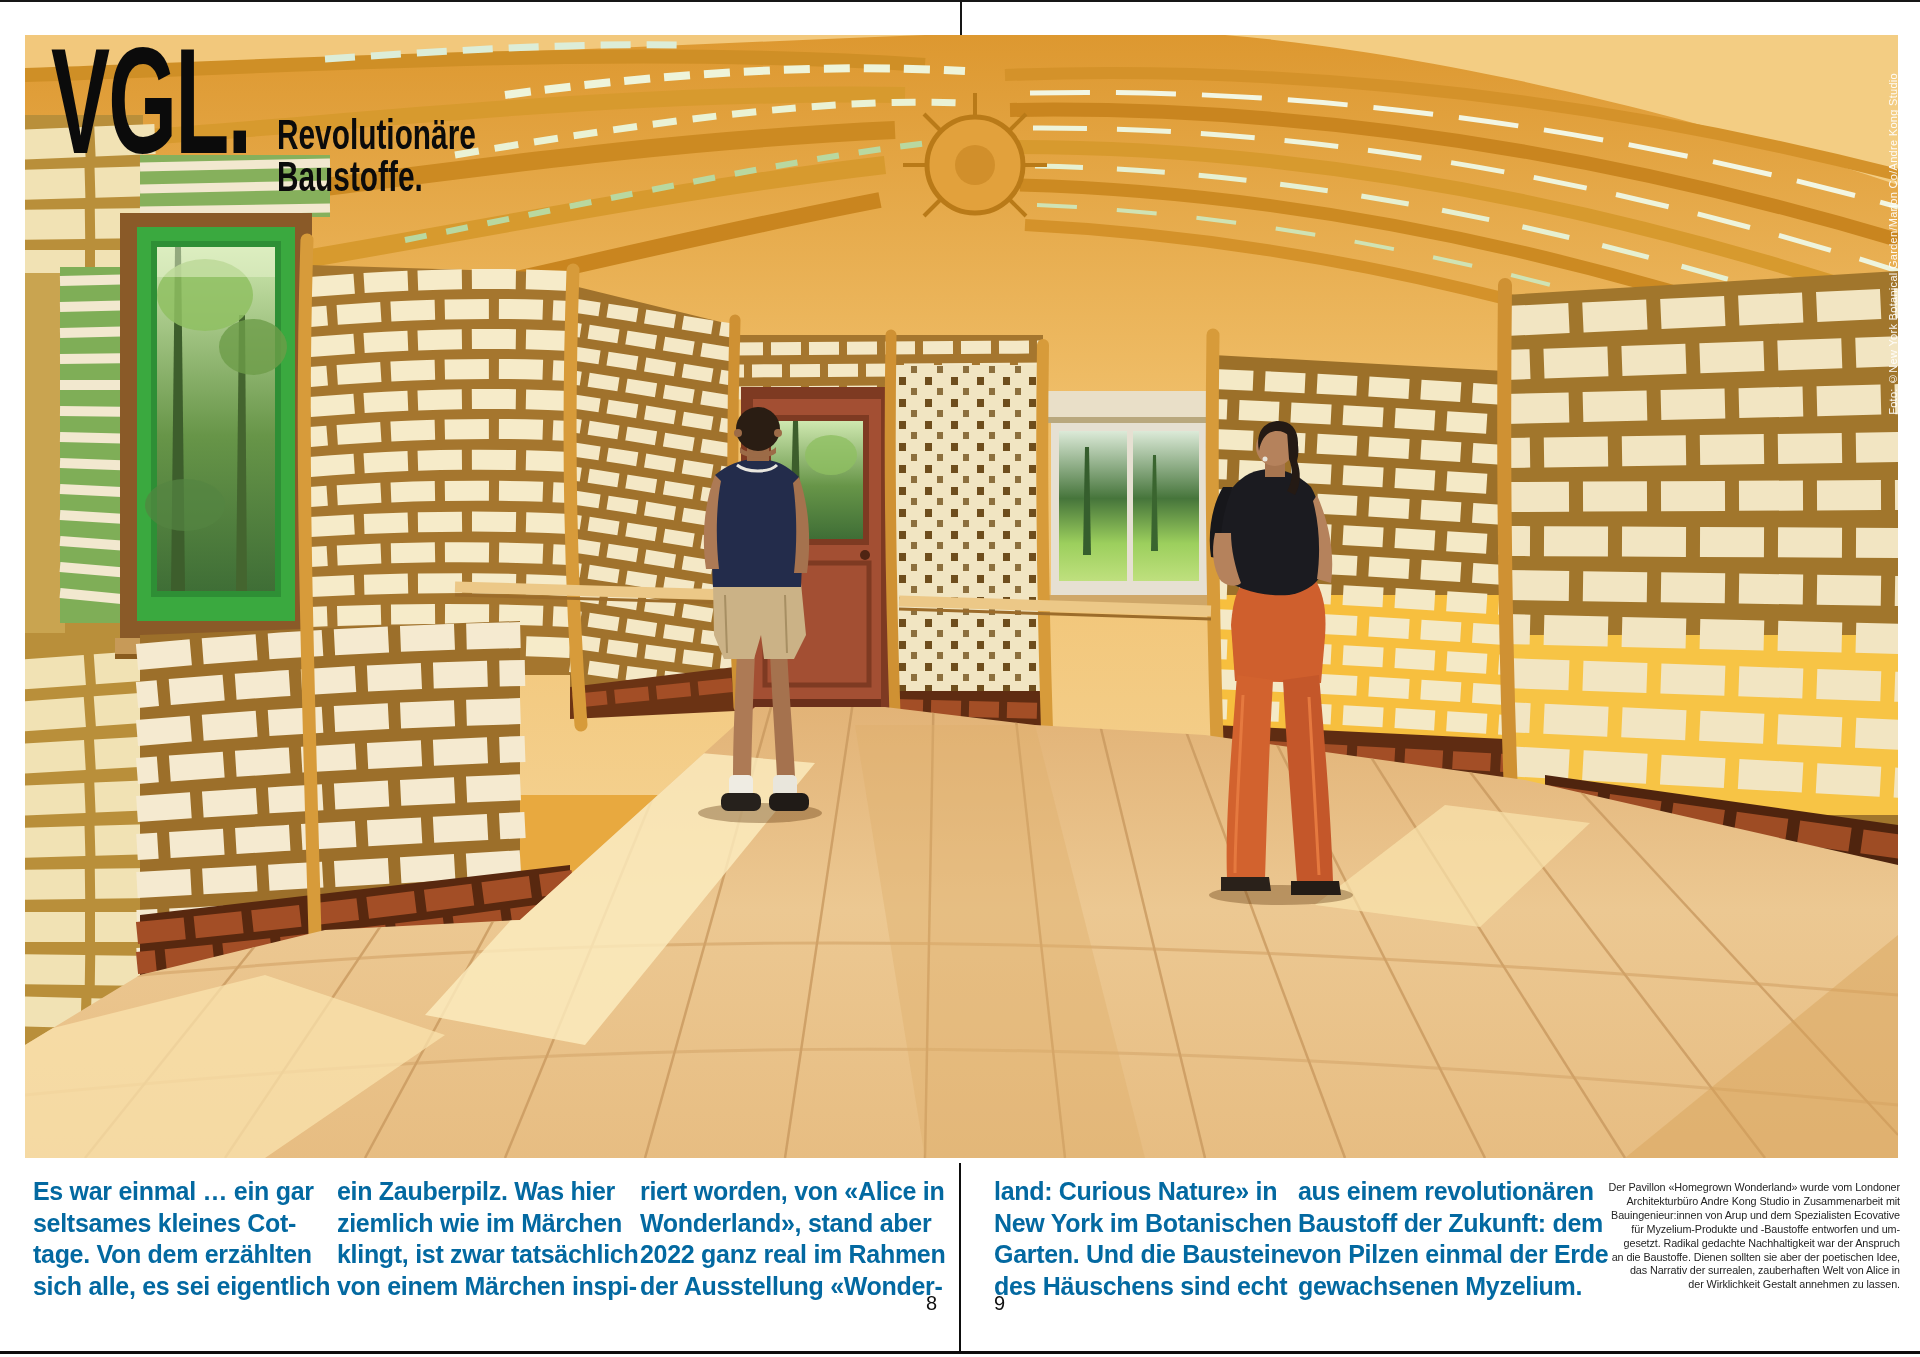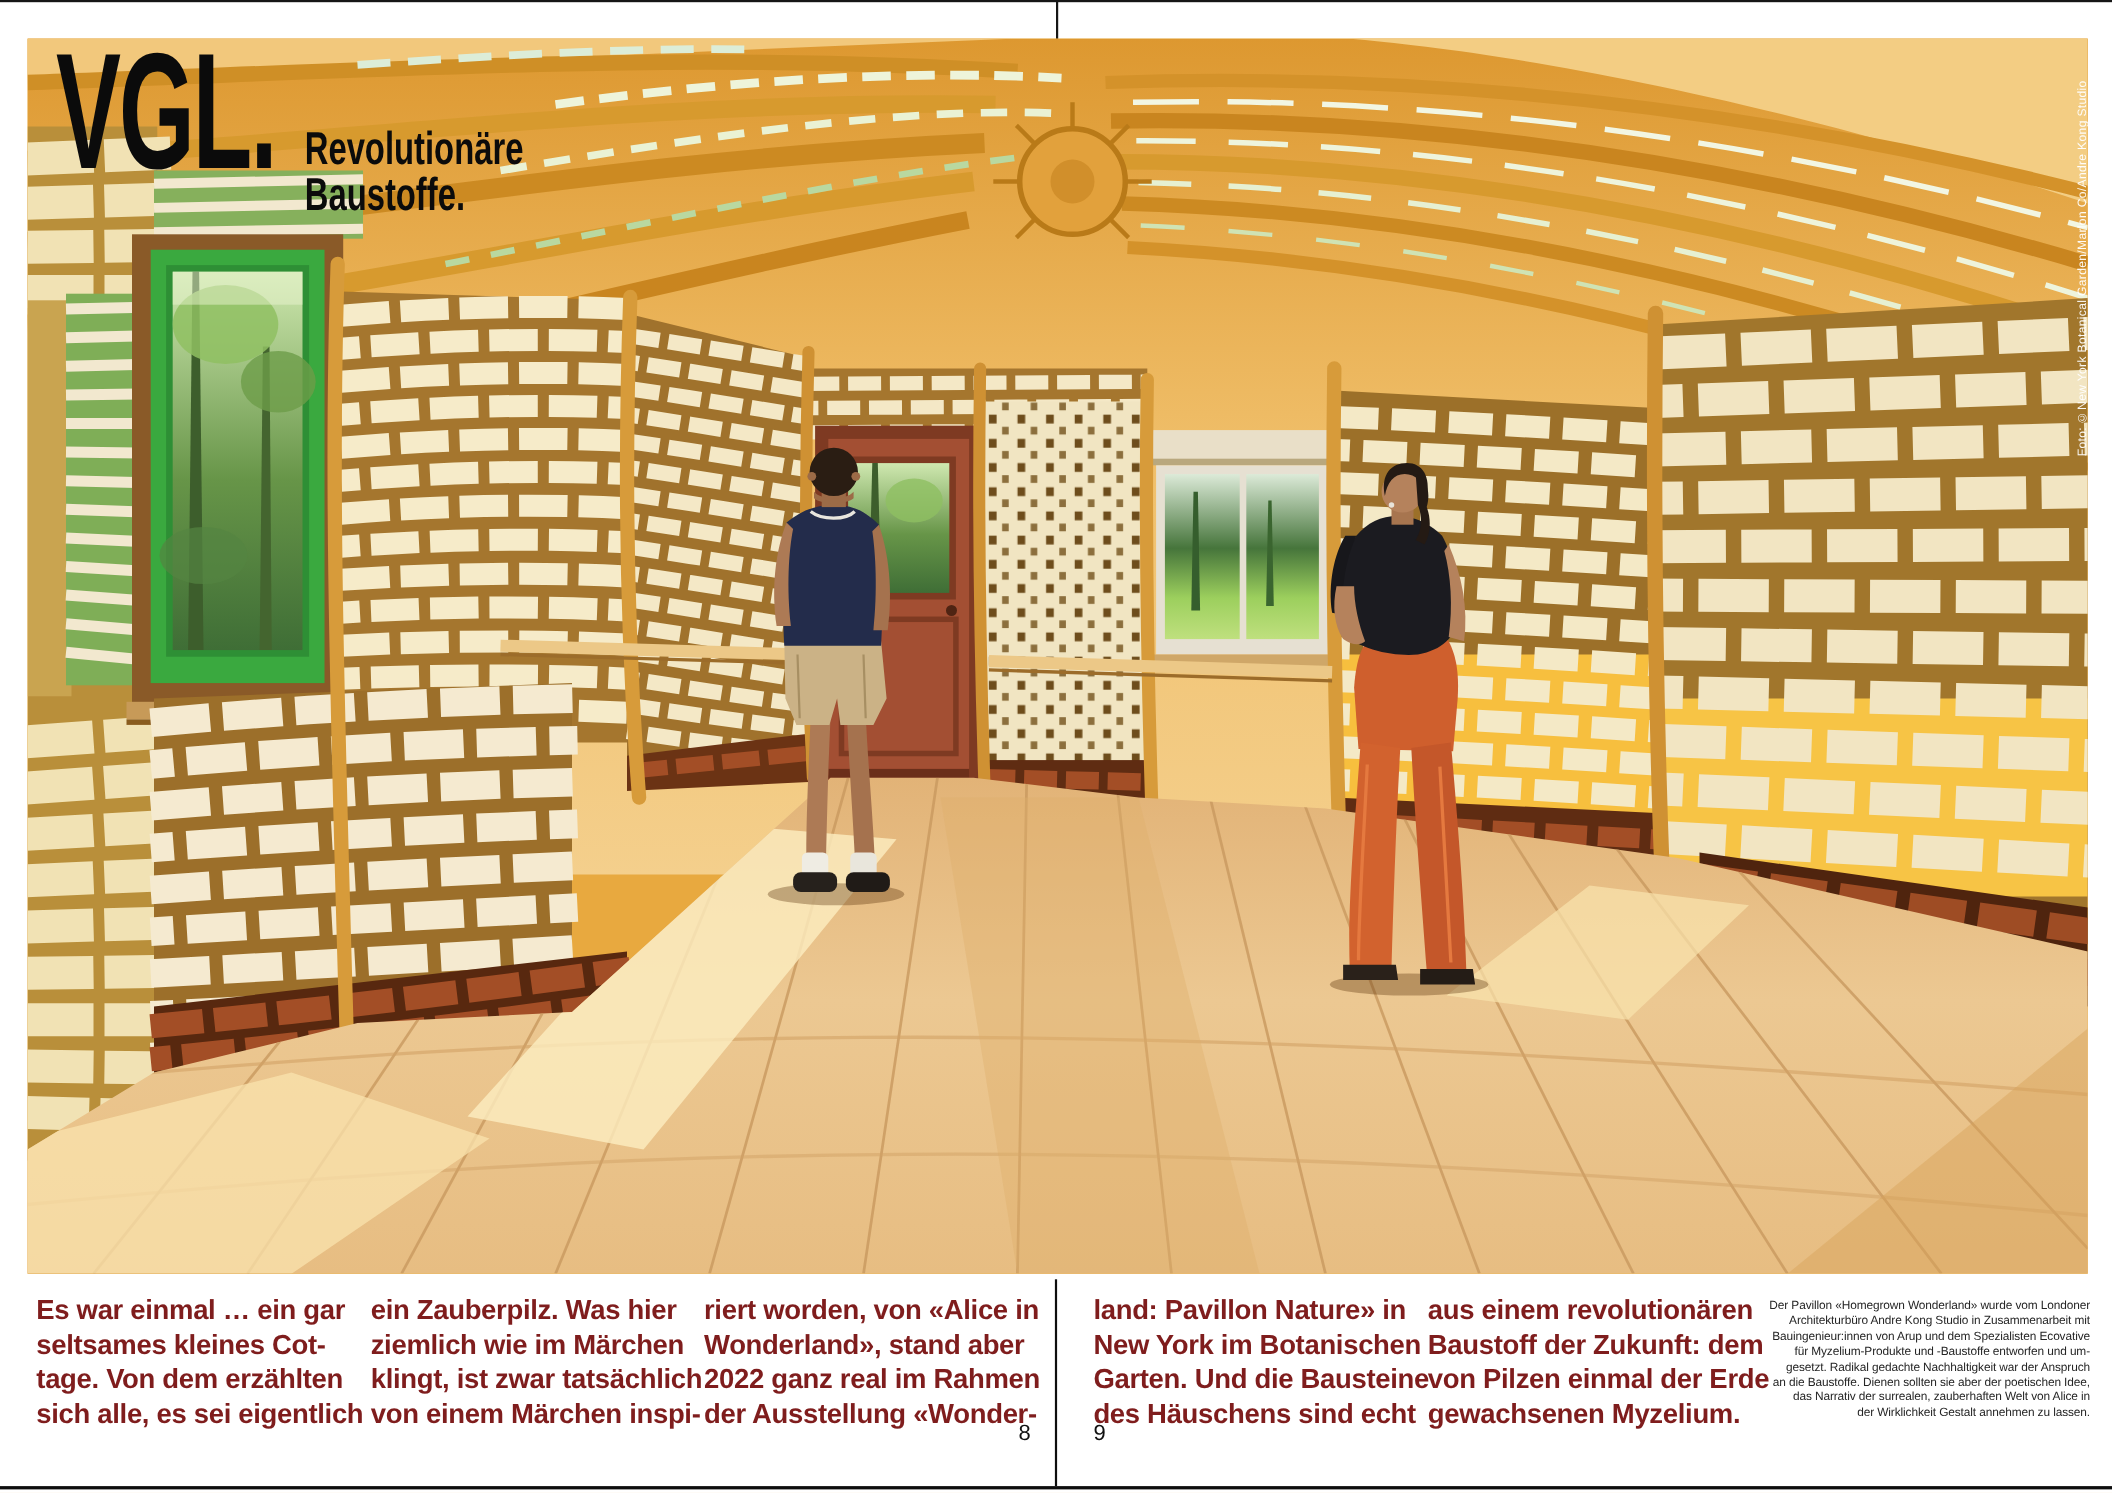--- a/index.html
+++ b/index.html
@@ -22,21 +22,21 @@
         letter-spacing:-3px;transform:scaleX(0.59);transform-origin:left top;color:#0b0b0b;}
   .headline{position:absolute;left:226px;top:88px;font-size:42px;font-weight:bold;line-height:1;
         transform:scaleX(0.71);transform-origin:left top;color:#0b0b0b;}
 
   
   .credit{position:absolute;left:1862px;top:38px;writing-mode:vertical-rl;transform:rotate(180deg);
         font-size:11px;letter-spacing:.3px;color:#ffffff;opacity:.95;white-space:nowrap;}
 
   
   .col{position:absolute;top:1176px;font-size:25px;font-weight:bold;line-height:31.5px;
-       letter-spacing:-0.3px;color:#7f1d1d;white-space:pre;}
+       letter-spacing:-0.3px;color:#0369a1;white-space:pre;}
   .col1{left:33px;} .col2{left:337px;} .col3{left:640px;} .col4{left:994px;} .col5{left:1298px;}
 
   .caption{position:absolute;left:1600px;top:1181px;width:300px;font-size:10.8px;line-height:13.9px;
        letter-spacing:-0.1px;color:#252525;white-space:pre;text-align:right;}
 
   .pagenum{position:absolute;top:1292px;font-size:20px;color:#101010;}
   .pn-left{left:640px;width:297px;text-align:right;}
   .pn-right{left:994px;}
 </style>
 </head>
@@ -428,21 +428,21 @@
 tage. Von dem erzählten
 sich alle, es sei eigentlich</div>
   <div class="col col2">ein Zauberpilz. Was hier
 ziemlich wie im Märchen
 klingt, ist zwar tatsächlich
 von einem Märchen inspi-</div>
   <div class="col col3">riert worden, von «Alice in
 Wonderland», stand aber
 2022 ganz real im Rahmen
 der Ausstellung «Wonder-</div>
-  <div class="col col4">land: Pavillon Nature» in
+  <div class="col col4">land: Curious Nature» in
 New York im Botanischen
 Garten. Und die Bausteine
 des Häuschens sind echt</div>
   <div class="col col5">aus einem revolutionären
 Baustoff der Zukunft: dem
 von Pilzen einmal der Erde
 gewachsenen Myzelium.</div>
 
   <div class="caption">Der Pavillon «Homegrown Wonderland» wurde vom Londoner
 Architekturbüro Andre Kong Studio in Zusammenarbeit mit

